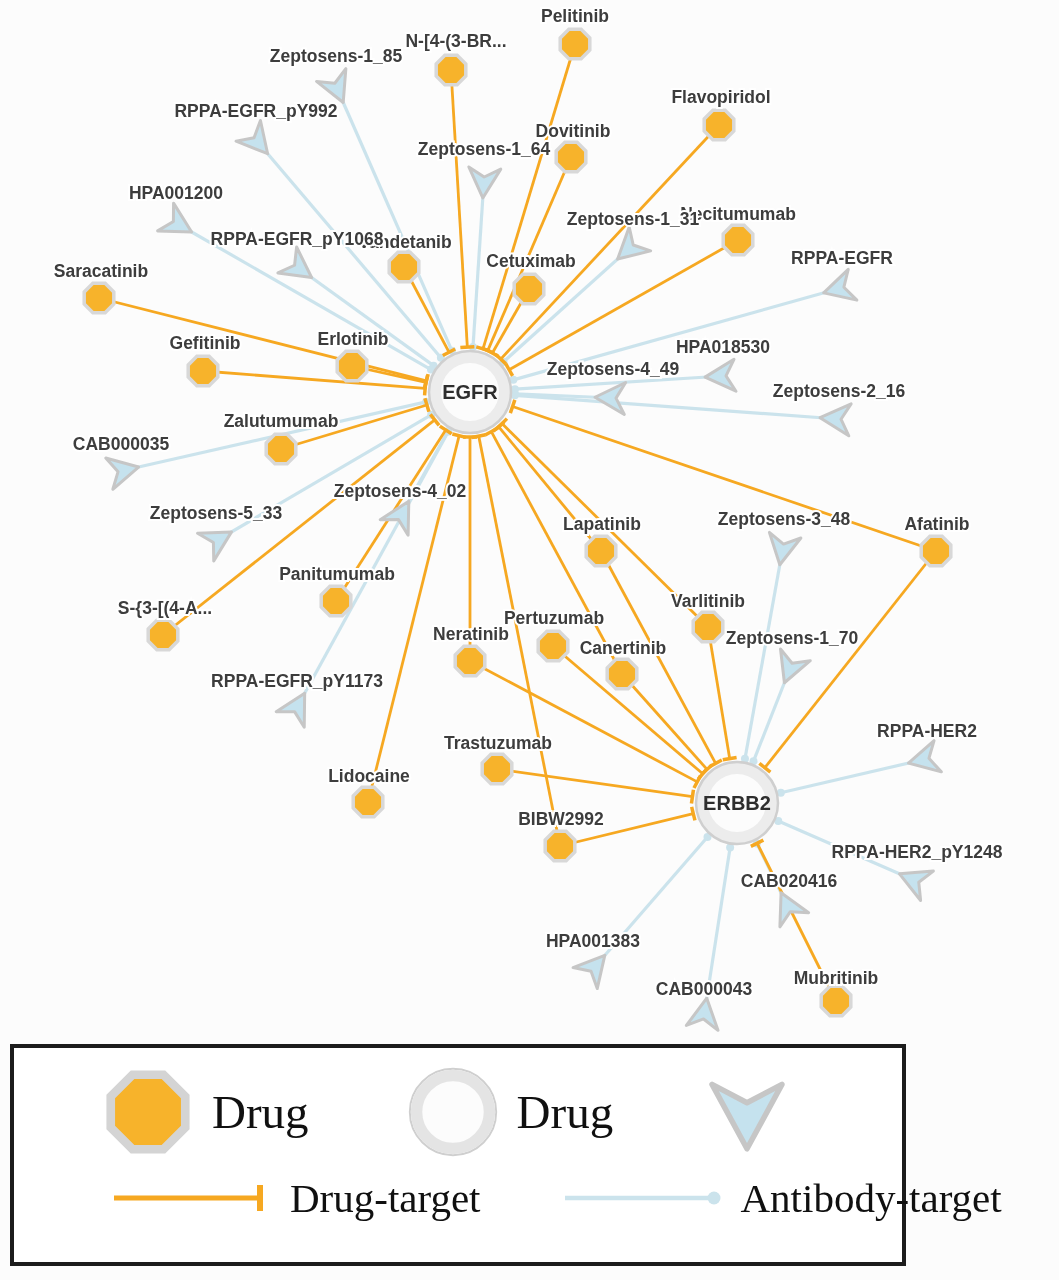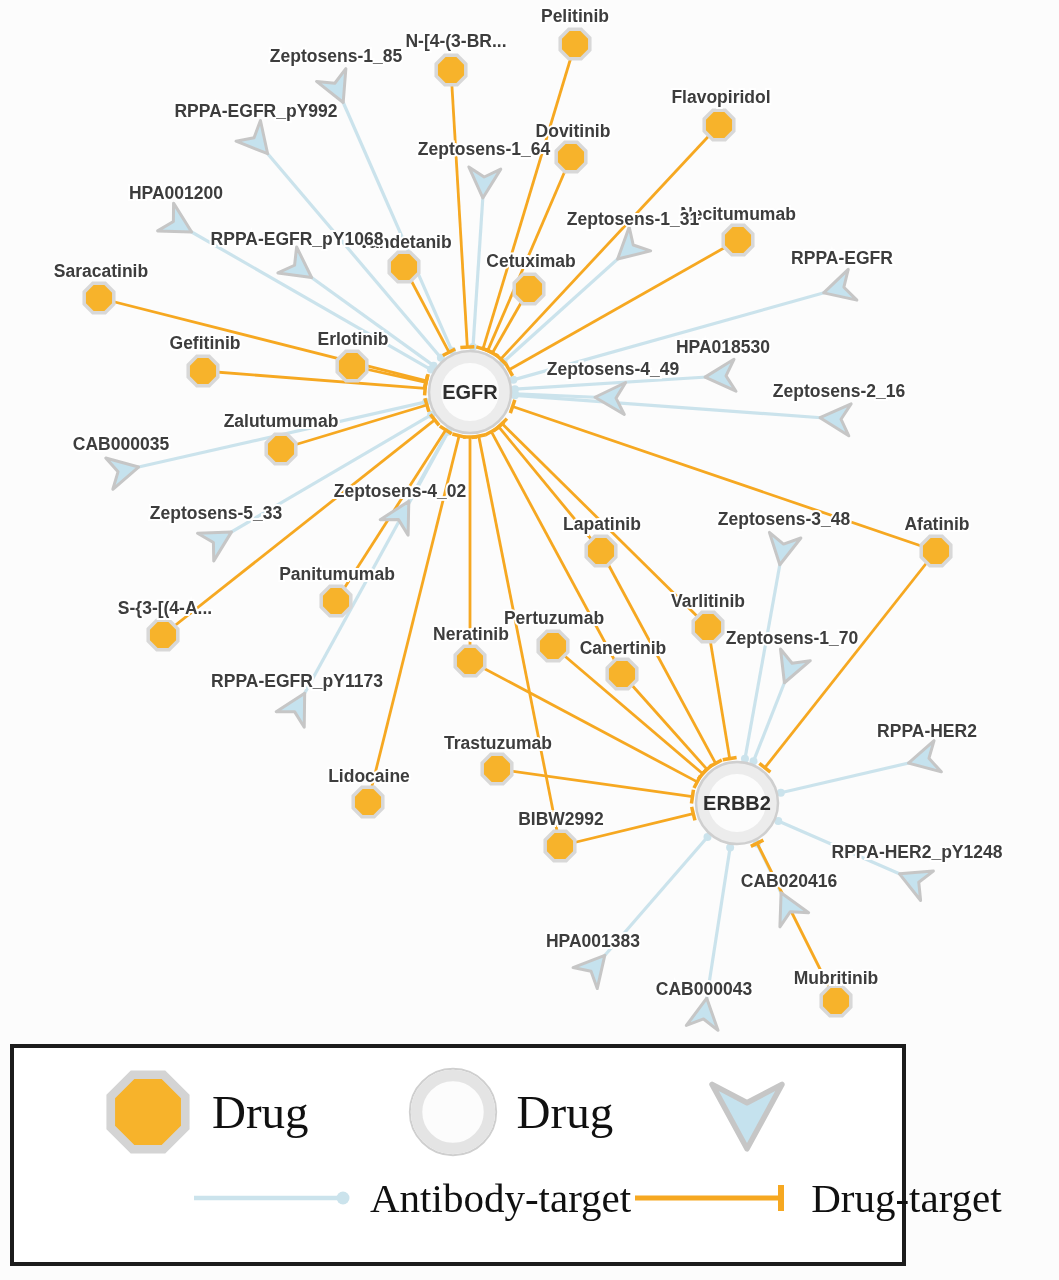--- a/index.html
+++ b/index.html
@@ -261,28 +261,28 @@
       </svg>
       <span class="li-label">Drug</span>
     </div>
     <div class="legend-item gap2">
       <svg class="li-icon" width="92" height="92" viewBox="-50 -50 100 100">
         <path d="M0,40 L-38,-30 L0,-10 L38,-30 Z" stroke="#C6C6C6" stroke-width="6" stroke-linejoin="round" fill="#C5E2EE"></path>
       </svg>
     </div>
   </div>
   <div class="legend-row row2">
+    <div class="legend-item">
+      <svg class="li-icon" width="170" height="36" viewBox="0 0 170 36">
+        <line x1="4" y1="18" x2="150" y2="18" stroke-width="5" stroke="#F6A821"></line>
+        <line x1="150" y1="5" x2="150" y2="31" stroke-width="6" stroke="#F6A821"></line>
+      </svg>
+      <span class="li-label small">Drug-target</span>
+    </div>
     <div class="legend-item gap3">
       <svg class="li-icon" width="170" height="36" viewBox="0 0 170 36">
         <line x1="4" y1="18" x2="148" y2="18" stroke-width="4.5" stroke="#CBE3EC"></line>
         <circle cx="153" cy="18" r="6.5" fill="#CBE3EC"></circle>
       </svg>
       <span class="li-label small">Antibody-target</span>
     </div>
-    <div class="legend-item">
-      <svg class="li-icon" width="170" height="36" viewBox="0 0 170 36">
-        <line x1="4" y1="18" x2="150" y2="18" stroke-width="5" stroke="#F6A821"></line>
-        <line x1="150" y1="5" x2="150" y2="31" stroke-width="6" stroke="#F6A821"></line>
-      </svg>
-      <span class="li-label small">Drug-target</span>
-    </div>
   </div>
 </div>
 
 </body></html>

